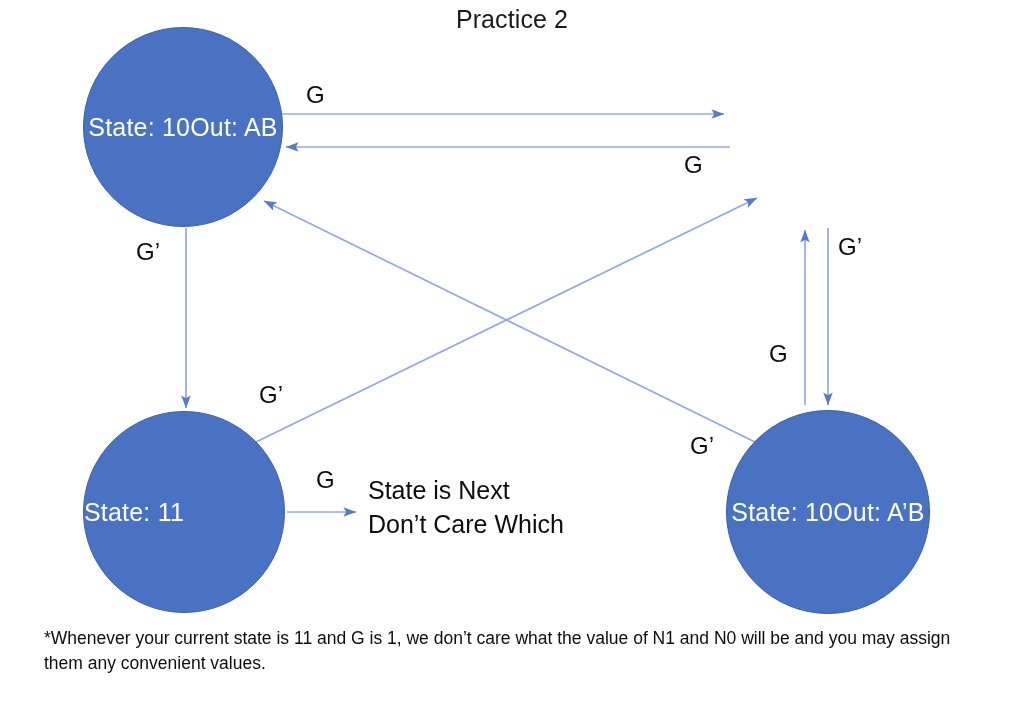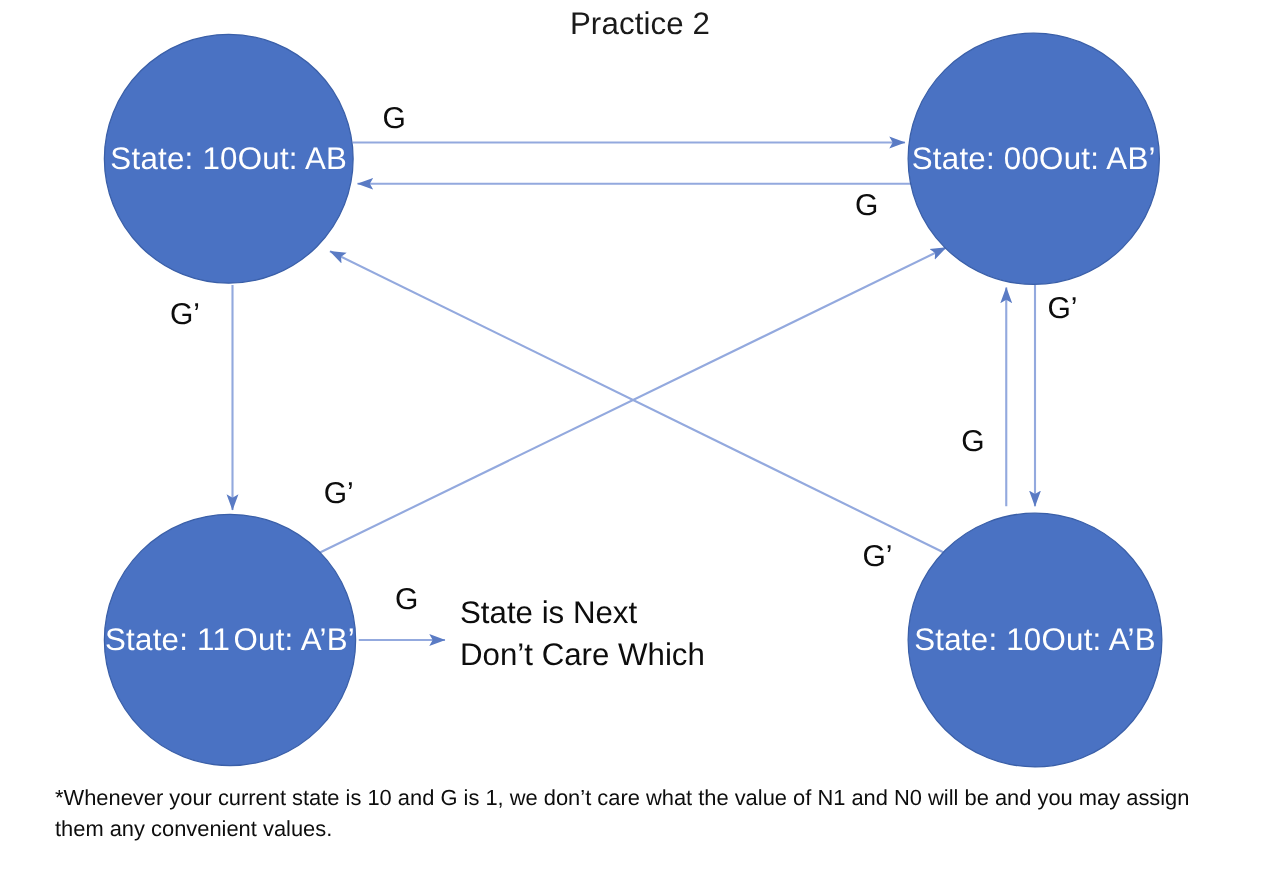--- a/index.html
+++ b/index.html
@@ -111,28 +111,23 @@
 
       <line x1="287" y1="512" x2="356" y2="512" marker-end="url(#ah)"></line>
     </g>
   </svg>
 
   <div class="node" style="left:83px; top:27px; width:200px; height:200px;">
     <span class="line1">State: 10</span>
     <span class="line2">Out: AB</span>
   </div>
 
-  <div class="node" style="left:726px; top:26px; width:202px; height:202px;">
-    <span class="line1">State: 00</span>
-    <span class="line2">Out: AB’</span>
-  </div>
 
   <div class="node" style="left:83px; top:411px; width:202px; height:202px;justify-content:space-between;">
     <span class="line1">State: 11</span>
-    <span class="line2">Out: A’B’</span>
   </div>
 
   <div class="node" style="left:726px; top:410px; width:204px; height:204px;">
     <span class="line1">State: 10</span>
     <span class="line2">Out: A’B</span>
   </div>
 
   <div class="elabel" style="left:306px; top:82px;">G</div>
   <div class="elabel" style="left:684px; top:152px;">G</div>
   <div class="elabel" style="left:136px; top:239px;">G’</div>
@@ -140,15 +135,15 @@
   <div class="elabel" style="left:838px; top:234px;">G’</div>
   <div class="elabel" style="left:259px; top:382px;">G’</div>
   <div class="elabel" style="left:690px; top:433px;">G’</div>
   <div class="elabel" style="left:316px; top:467px;">G</div>
 
   <div class="dontcare" style="left:368px; top:473px;">
     <div>State is Next</div>
     <div>Don’t Care Which</div>
   </div>
 
-  <div class="footnote">*Whenever your current state is 10 and G is 1, we don’t care what the value of N1 and N0 will be and you may assign them any convenient values.</div>
+  <div class="footnote">*Whenever your current state is 11 and G is 1, we don’t care what the value of N1 and N0 will be and you may assign them any convenient values.</div>
 
 </div>
 
 </body></html>

